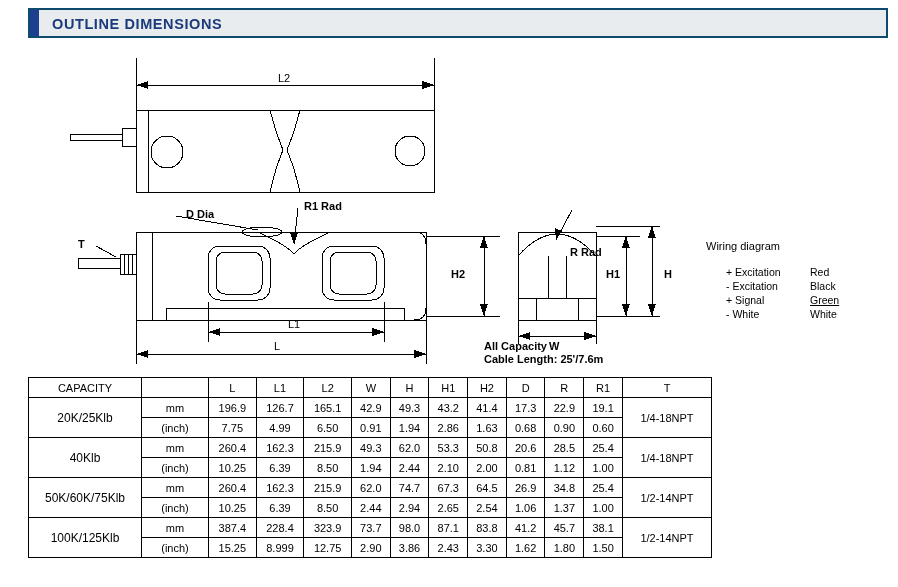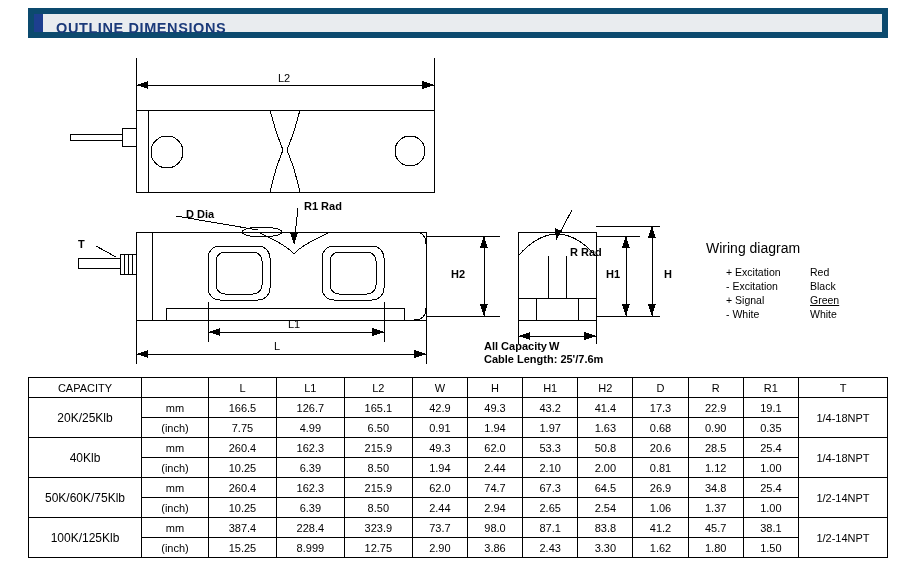--- a/index.html
+++ b/index.html
@@ -20,21 +20,21 @@
   }
 
   
   .header-bar {
     position: absolute;
     left: 28px;
     top: 8px;
     width: 860px;
     height: 30px;
     background: #e9ecef;
-    border: 6px solid #0c4a6e;
+    border: 2px solid #0c4a6e;
     box-sizing: border-box;
   }
   .header-bar .accent {
     position: absolute;
     left: 0;
     top: 0;
     width: 9px;
     height: 100%;
     background: #1d3f8f;
   }
@@ -66,39 +66,39 @@
     color: #000;
     white-space: nowrap;
   }
   .lbl.bold {
     font-weight: bold;
   }
 
   
   .wiring-title {
     position: absolute;
-    font-size: 14px;
+    font-size: 11px;
   }
   .wiring-row {
     position: absolute;
     font-size: 10.5px;
     white-space: nowrap;
   }
   .wiring-row .wname {
     display: inline-block;
     width: 84px;
     margin-left: 20px;
   }
 
   
   #spec-table {
     position: absolute;
     left: 28px;
     top: 377px;
-    width: 860px;
+    width: 684px;
     border-collapse: collapse;
     font-size: 11px;
   }
   #spec-table td, #spec-table th {
     border: 1px solid #000;
     text-align: center;
     height: 19px;
     padding: 0 2px;
     font-weight: normal;
   }
@@ -284,44 +284,44 @@
         <th>R</th>
         <th>R1</th>
         <th class="col-t">T</th>
       </tr>
     </thead>
     <tbody>
 
       <tr>
         <td class="cap-cell" rowspan="2">20K/25Klb</td>
         <td>mm</td>
-        <td>166.5</td>
+        <td>196.9</td>
         <td>126.7</td>
         <td>165.1</td>
         <td>42.9</td>
         <td>49.3</td>
         <td>43.2</td>
         <td>41.4</td>
         <td>17.3</td>
         <td>22.9</td>
         <td>19.1</td>
         <td rowspan="2">1/4-18NPT</td>
       </tr>
       <tr>
         <td>(inch)</td>
         <td>7.75</td>
         <td>4.99</td>
         <td>6.50</td>
         <td>0.91</td>
         <td>1.94</td>
-        <td>1.97</td>
+        <td>2.86</td>
         <td>1.63</td>
         <td>0.68</td>
         <td>0.90</td>
-        <td>0.35</td>
+        <td>0.60</td>
       </tr>
 
       <tr>
         <td class="cap-cell" rowspan="2">40Klb</td>
         <td>mm</td>
         <td>260.4</td>
         <td>162.3</td>
         <td>215.9</td>
         <td>49.3</td>
         <td>62.0</td>

